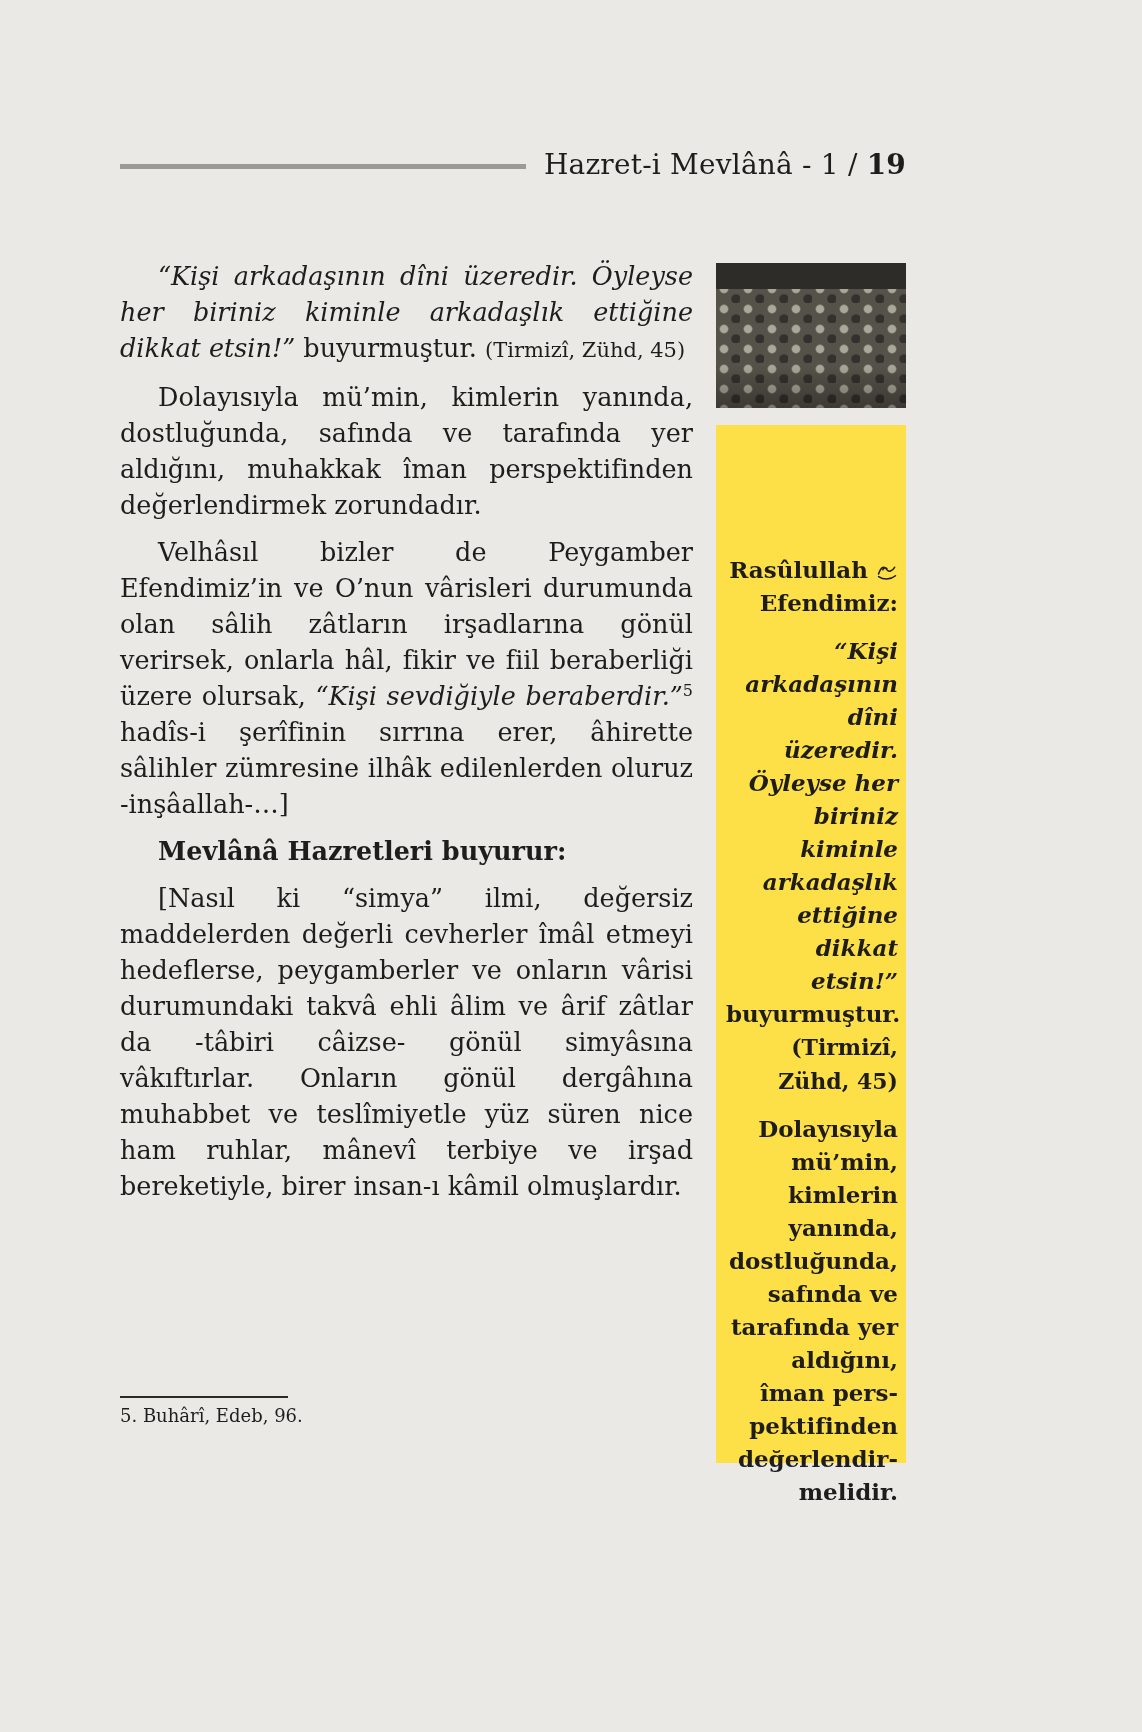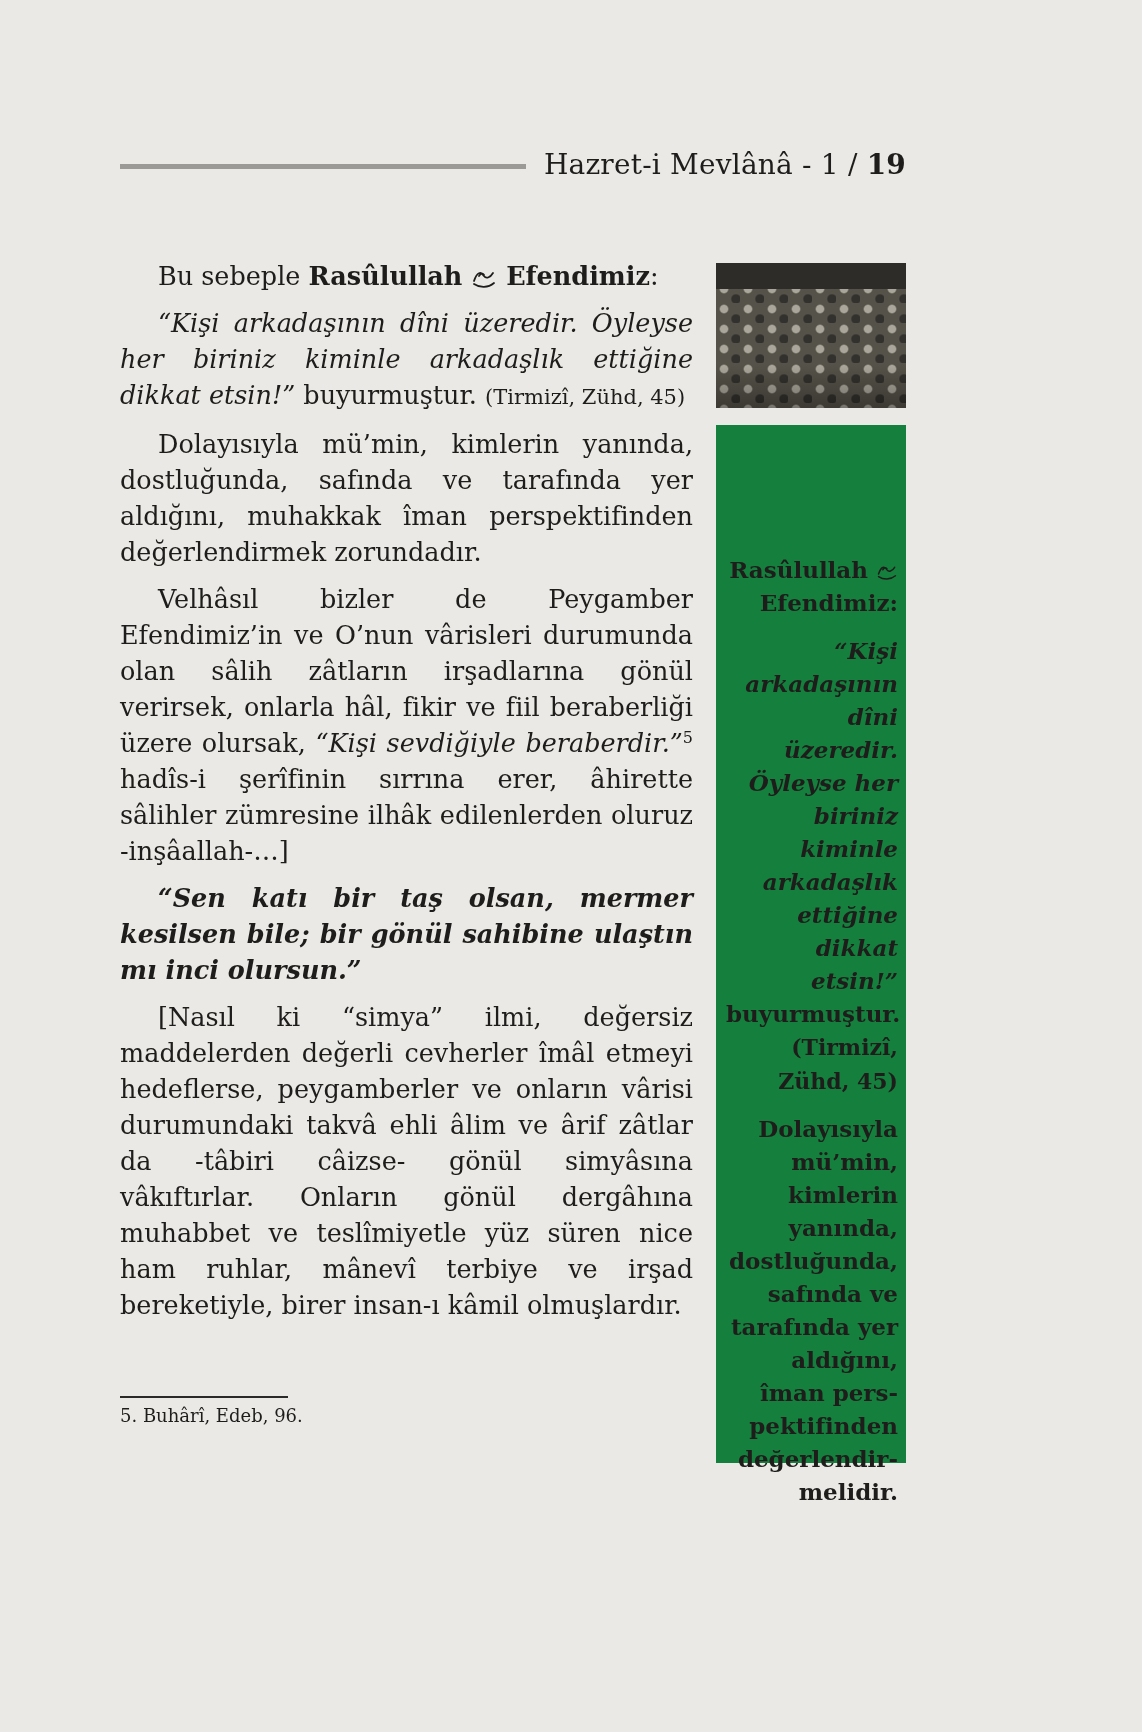--- a/index.html
+++ b/index.html
@@ -40,21 +40,21 @@
     background-color:#555249;
     background-image:
       linear-gradient(rgba(0,0,0,0) 70%, rgba(0,0,0,.30)),
       linear-gradient(#2d2c29 0 26px, rgba(0,0,0,0) 26px),
       radial-gradient(circle at 8px 6px, #aaa69b 3.5px, rgba(0,0,0,0) 5px),
       radial-gradient(circle at 20px 16px, #33312d 4px, rgba(0,0,0,0) 5.5px);
     background-size:100% 100%, 100% 100%, 24px 20px, 24px 20px;
   }
   .panel {
     position:absolute; left:716px; top:425px; width:190px; height:1038px;
-    background:#15803d; padding:128px 8px 0 10px;
+    background:#fde047; padding:128px 8px 0 10px;
     text-align:right; font-weight:bold; font-size:23px; line-height:33px;
   }
   .panel .head { margin-bottom:15px; }
   .panel .pq { margin-bottom:0; }
   .panel .pq .i { font-style:italic; }
   .panel .pcite { font-size:22px; }
   .panel .p2 { margin-top:14px; }
   .panel .salawat { width:22px; height:17px; vertical-align:-2px; }
 </style>
 </head>
@@ -62,32 +62,29 @@
 
 <div class="page">
 
   <div class="header">
     <div class="header-rule"></div>
     <div class="header-title"><span>Hazret-i Mevlânâ - 1 / </span><span class="b">19</span></div>
   </div>
 
   <div class="main">
 
-    <p class="para"><span>Bu sebeple </span><span class="b">Rasûlullah </span><svg class="salawat" viewBox="0 0 26 20" aria-hidden="true">
-          <path d="M3 13 C6 4,10 3,13 8 C15 11,19 10,22 5 M3 16 C9 20,17 20,23 15 M8 8 C10 5,12 5,13 7" fill="none" stroke="#1e1d1b" stroke-width="1.8" stroke-linecap="round"></path>
-        </svg><span class="b"> Efendimiz</span><span>:</span></p>
 
     <p class="para"><span class="i">“Kişi arkadaşının dîni üzeredir. Öyleyse her biriniz kiminle arkadaşlık ettiğine dikkat etsin!” </span><span>buyurmuştur. </span><span class="cite">(Tirmizî, Zühd, 45)</span></p>
 
     <p class="para"><span>Dolayısıyla mü’min, kimlerin yanında, dostluğunda, safında ve tarafında yer aldığını, muhakkak îman perspektifinden değerlendirmek zorundadır.</span></p>
 
     <p class="para"><span>Velhâsıl bizler de Peygamber Efendimiz’in ve O’nun vârisleri durumunda olan sâlih zâtların irşadlarına gönül verirsek, onlarla hâl, fikir ve fiil beraberliği üzere olursak, </span><span class="i">“Kişi sevdiğiyle beraberdir.”</span><sup class="fn-ref">5</sup><span> hadîs-i şerîfinin sırrına erer, âhirette sâlihler zümresine ilhâk edilenlerden oluruz -inşâallah-…]</span></p>
 
+    <p class="para b"><span>Mevlânâ Hazretleri buyurur:</span></p>
 
-    <p class="para b i"><span>“Sen katı bir taş olsan, mermer kesilsen bile; bir gönül sahibine ulaştın mı inci olursun.”</span></p>
 
     <p class="para"><span>[Nasıl ki “simya” ilmi, değersiz maddelerden değerli cevherler îmâl etmeyi hedeflerse, peygamberler ve onların vârisi durumundaki takvâ ehli âlim ve ârif zâtlar da -tâbiri câizse- gönül simyâsına vâkıftırlar. Onların gönül dergâhına muhabbet ve teslîmiyetle yüz süren nice ham ruhlar, mânevî terbiye ve irşad bereketiyle, birer insan-ı kâmil olmuşlardır.</span></p>
 
 
   </div>
 
   <div class="footnote">
     <div class="footnote-rule"></div>
     <div class="footnote-text">5. Buhârî, Edeb, 96.</div>
   </div>

